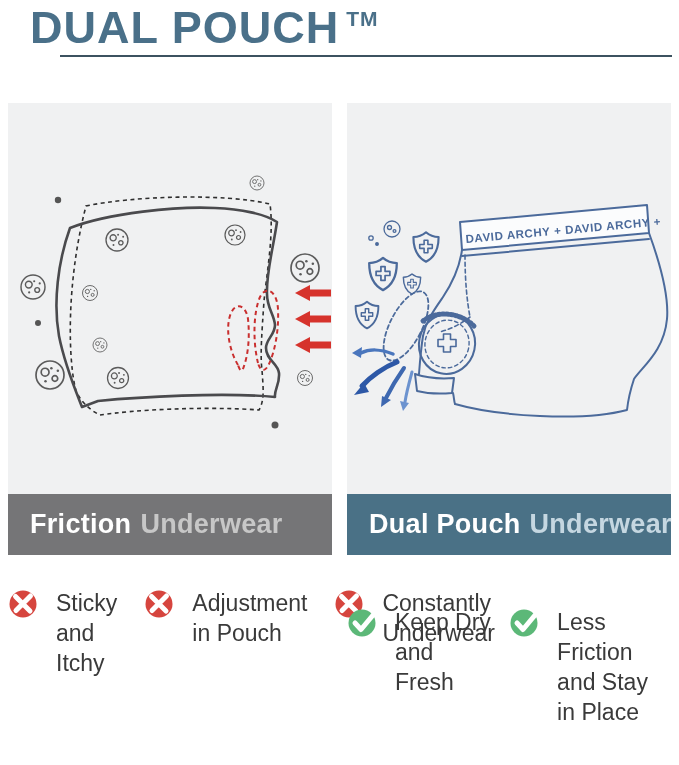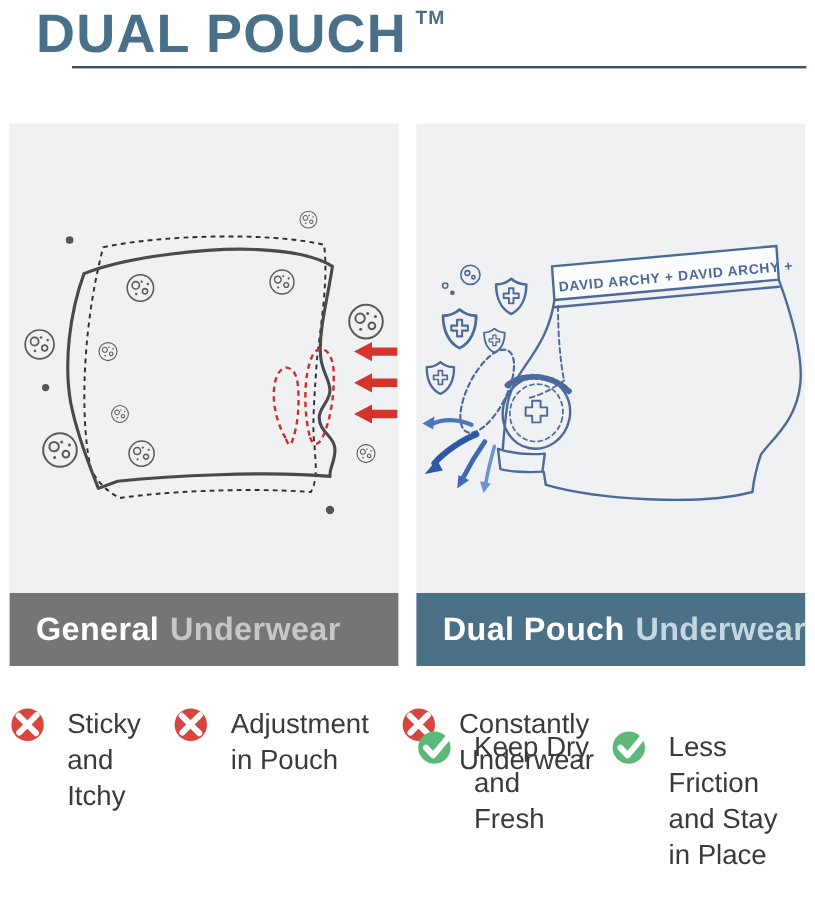--- a/index.html
+++ b/index.html
@@ -2,21 +2,21 @@
 <html><head>
 <meta charset="utf-8">
 <style>
   * { margin:0; padding:0; box-sizing:border-box; }
   html,body { width:679px; height:765px; background:#ffffff;
     font-family:"Liberation Sans", sans-serif; overflow:hidden; }
 
   .header { padding:4px 0 0 30px; }
   .title-line { display:flex; align-items:flex-start; }
   .title { font-size:45px; font-weight:bold; color:#4a7089; letter-spacing:1px; line-height:48px; }
-  .tm { font-size:16px; font-weight:bold; color:#4a7089; margin:3px 0 0 7px; letter-spacing:1px;text-align:center; }
+  .tm { font-size:21px; font-weight:bold; color:#4a7089; margin:3px 0 0 7px; letter-spacing:1px;text-align:center; }
   .rule { height:0; border-top:2px solid #3c5260; margin:3px 7px 0 30px; }
 
   .panels { display:flex; gap:15px; margin:46px 7px 0 8px; }
   .panel { width:324px; }
   .canvas { height:391px; background:#f0f1f2; position:relative; }
   .canvas svg { position:absolute; left:0; top:0; }
 
   .bar { height:61px; display:flex; align-items:center; padding-left:22px;
     font-size:27px; font-weight:bold; letter-spacing:0.3px; white-space:nowrap; }
   .bar-gray { background:#757577; }
@@ -88,21 +88,21 @@
           <use href="#germ" transform="translate(110,275) scale(1.05)"></use>
           <use href="#germ" transform="translate(92,242) scale(0.7)"></use>
           <use href="#germ" transform="translate(297,275) scale(0.75)"></use>
           <circle cx="50" cy="97" r="3.2" fill="#555"></circle>
           <circle cx="30" cy="220" r="3" fill="#555"></circle>
           <circle cx="267" cy="322" r="3.5" fill="#555"></circle>
         </g>
       </svg>
     </div>
     <div class="bar bar-gray">
-      <span class="primary">General</span>
+      <span class="primary">Friction</span>
       <span class="secondary">Underwear</span>
     </div>
   </div>
 
   <div class="panel">
     <div class="canvas">
       <svg width="324" height="391" viewBox="0 0 324 391">
         <defs>
           <g id="shield" fill="none" stroke="#4b6a9b">
             <path d="M0,-14 C4,-10.5 8.5,-9.5 12,-9.5 C12,1 8,10 0,14 C-8,10 -12,1 -12,-9.5 C-8.5,-9.5 -4,-10.5 0,-14 Z" stroke-width="2"></path>

